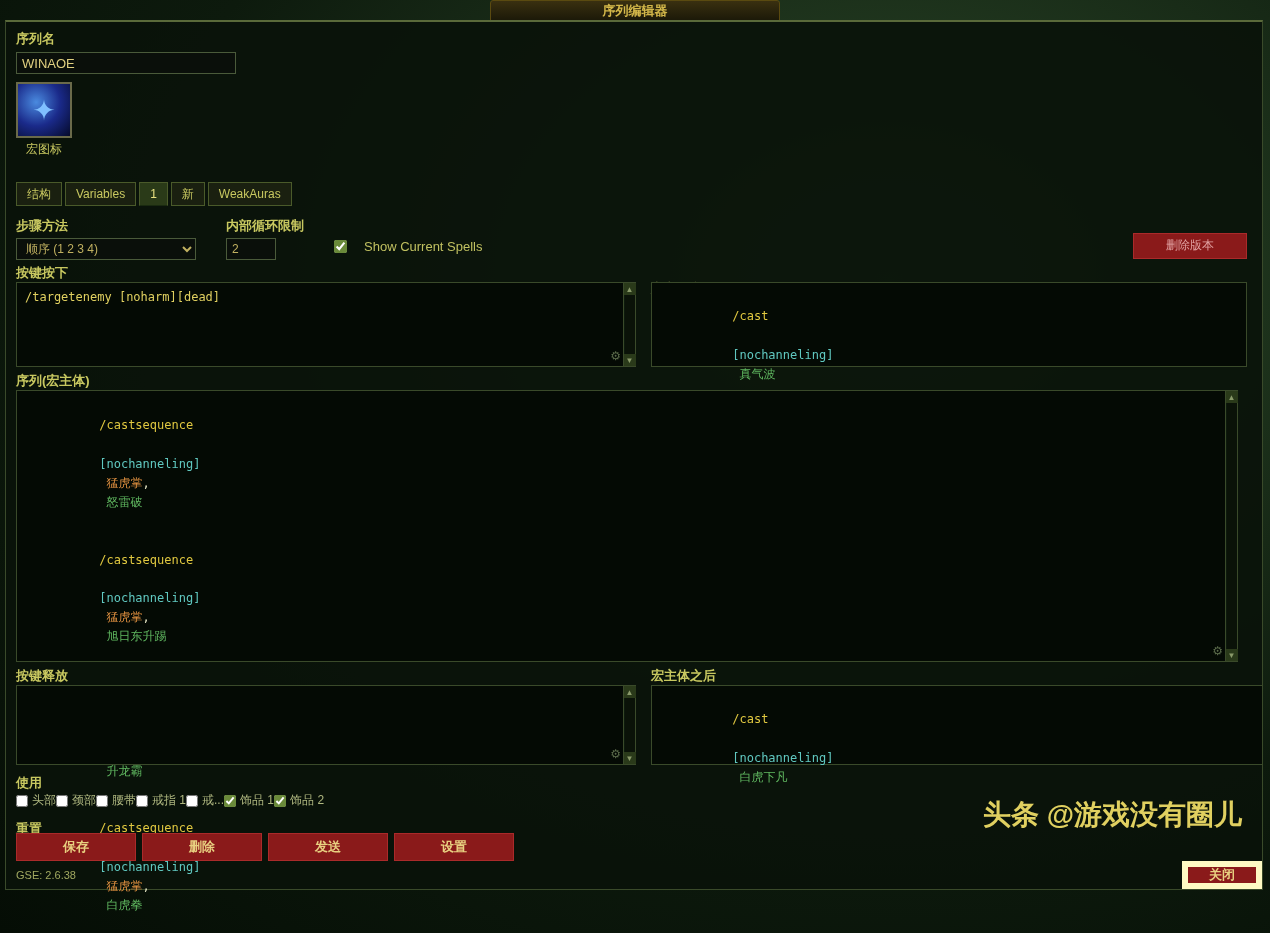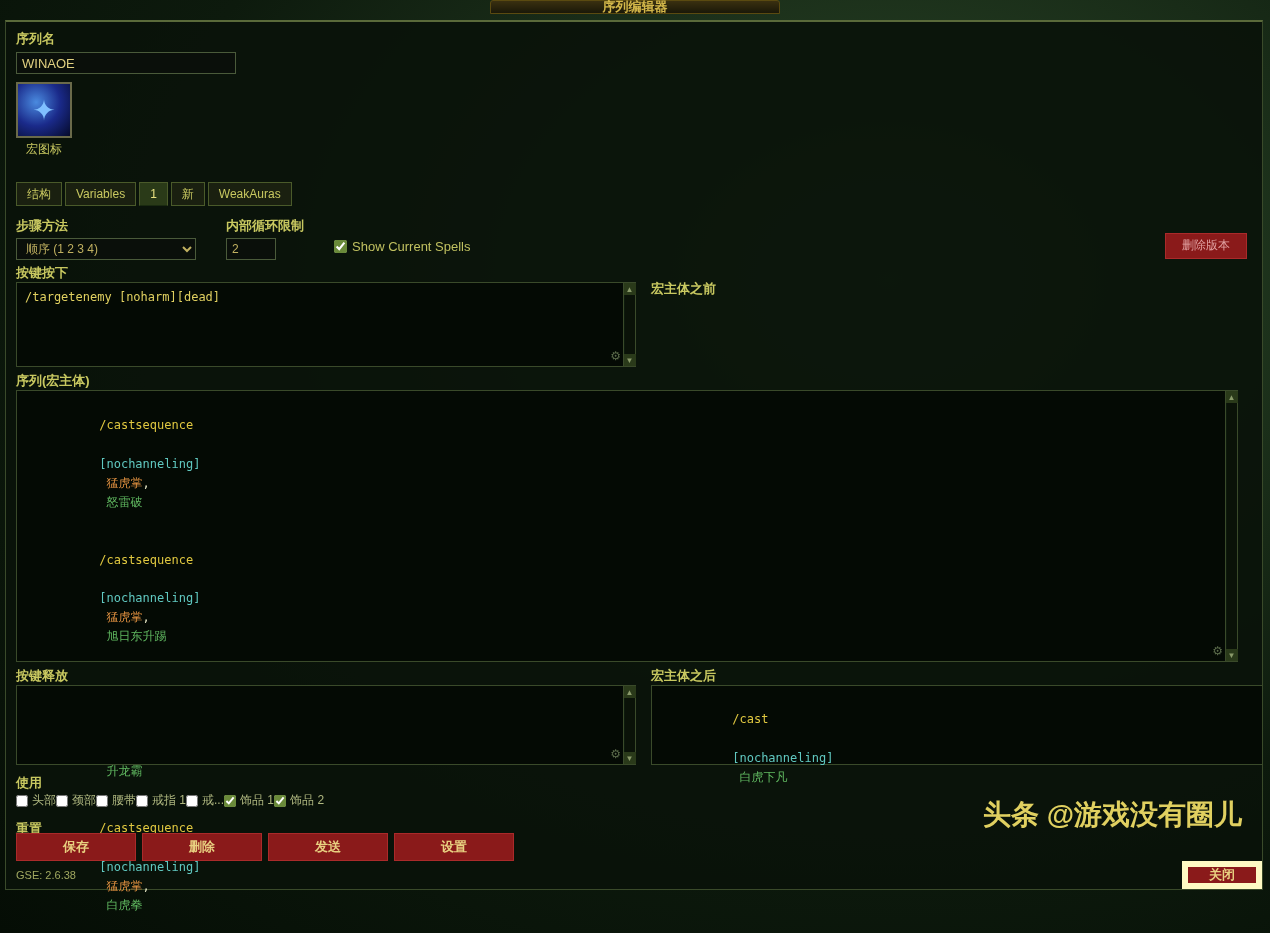--- a/index.html
+++ b/index.html
@@ -24,21 +24,21 @@
       top: 0; left: 0;
       width: 1270px;
       height: 933px;
       z-index: 1;
     }
     
     .title-bar {
       position: absolute;
       top: 0; left: 490px;
       width: 290px;
-      height: 14px;
+      height: 22px;
       background: linear-gradient(to bottom, #3a3010, #1a1808);
       border: 1px solid #5a4a10;
       border-radius: 3px 3px 0 0;
       display: flex;
       align-items: center;
       justify-content: center;
       color: #d4b84a;
       font-size: 13px;
       font-weight: bold;
     }
@@ -146,32 +146,32 @@
       width: 50px;
       background: #0a0f0a;
       border: 1px solid #4a5a3a;
       color: #c0b060;
       padding: 0 5px;
       font-size: 12px;
     }
     .checkbox-label {
       display: flex;
       align-items: center;
-      gap: 5px;
+      gap: 17px;
       color: #c0c060;
       font-size: 13px;
     }
     .checkbox-label input[type=checkbox] {
       width: 13px;
       height: 13px;
       accent-color: #6a8a3a;
     }
     .delete-btn {
       height: 26px;
-      padding: 0 16px;
+      padding: 0 32px;
       background: #8a1a1a;
       border: 1px solid #aa2a2a;
       color: #e0a0a0;
       font-size: 12px;
       cursor: pointer;
       margin-left: auto;
     }
     .use-cb {
       display: flex;
       align-items: center;
@@ -357,20 +357,36 @@
         <div class="vs-track"></div>
         <div class="vs-down">▼</div>
       </div>
       <div class="gear-icon-bottom">⚙</div>
     </div>
 
     <div style="position:absolute; top:242px; left:645px;margin-top:16px;">
       <span class="section-label">宏主体之前</span>
     </div>
 
+    <div style="position:absolute; top:260px; left:645px; width:596px; height:85px; background:#040a04; border:1px solid #3a4a2a;">
+      <div style="padding:5px 8px;">
+        <span class="code-line">
+          <span class="code-yellow">/cast</span>
+          <span class="code-white"> </span>
+          <span class="code-cyan">[nochanneling]</span>
+          <span class="code-green"> 真气波</span>
+        </span>
+        <span class="code-line" style="margin-top:2px;">
+          <span class="code-yellow">/cast</span>
+          <span class="code-white"> </span>
+          <span class="code-cyan">[nochanneling]</span>
+          <span class="code-green"> 风火雷电</span>
+        </span>
+      </div>
+    </div>
 
     <div style="position:absolute; top:350px; left:10px;">
       <span class="section-label">序列(宏主体)</span>
     </div>
 
     <div style="position:absolute; top:368px; left:10px; width:1222px; height:272px; background:#040a04; border:1px solid #3a4a2a;">
       <div style="padding:6px 10px;">
         <span class="code-line">
           <span class="code-yellow">/castsequence</span>
           <span> </span>

